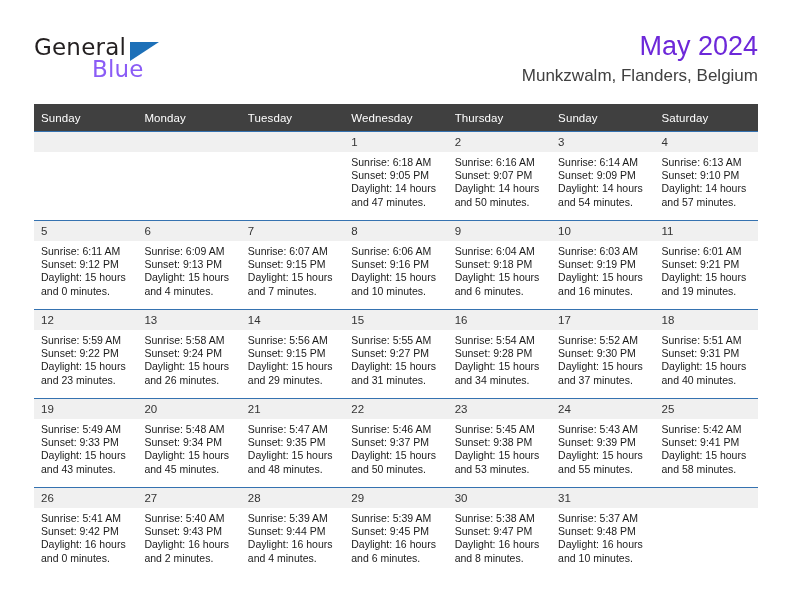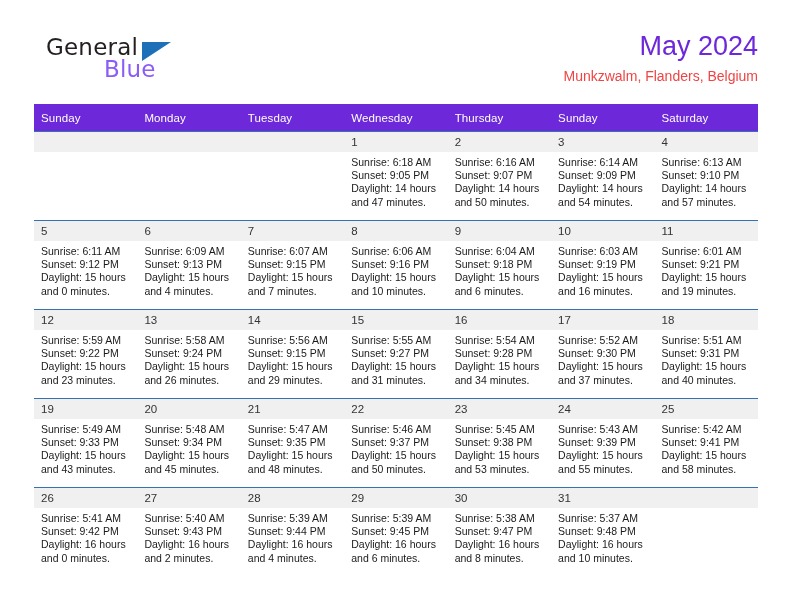--- a/index.html
+++ b/index.html
@@ -21,21 +21,20 @@
     box-sizing: border-box;
   }
 
   
   .top-bar {
     position: absolute;
     left: 34px;
     top: 30px;
     right: 34px;
     height: 68px;
-    margin-left: 12px;
   }
   .brand {
     position: absolute;
     left: 0;
     top: 4px;
     width: 220px;
     height: 58px;
   }
   .brand-general {
     position: absolute;
@@ -74,39 +73,39 @@
     text-align: right;
   }
   .month-title {
     font-size: 27px;
     color: #6d28d9;
     font-weight: 400;
     line-height: 32px;
     white-space: nowrap;
   }
   .location {
-    font-size: 14px;
-    color: #ef4444;
+    font-size: 17px;
+    color: #404040;
     font-weight: 400;
     line-height: 20px;
     margin-top: 4px;
     white-space: nowrap;
   }
 
   
   .calendar {
     position: absolute;
     left: 34px;
     top: 104px;
     width: 724px;
     border-collapse: collapse;
     table-layout: fixed;
   }
   .calendar th {
-    background: #6d28d9;
+    background: #404040;
     color: #ffffff;
     font-size: 11.5px;
     font-weight: 400;
     text-align: left;
     padding: 5px 0 5px 7px;
     height: 17px;
     vertical-align: middle;
     letter-spacing: 0.1px;
   }
   .calendar td {

